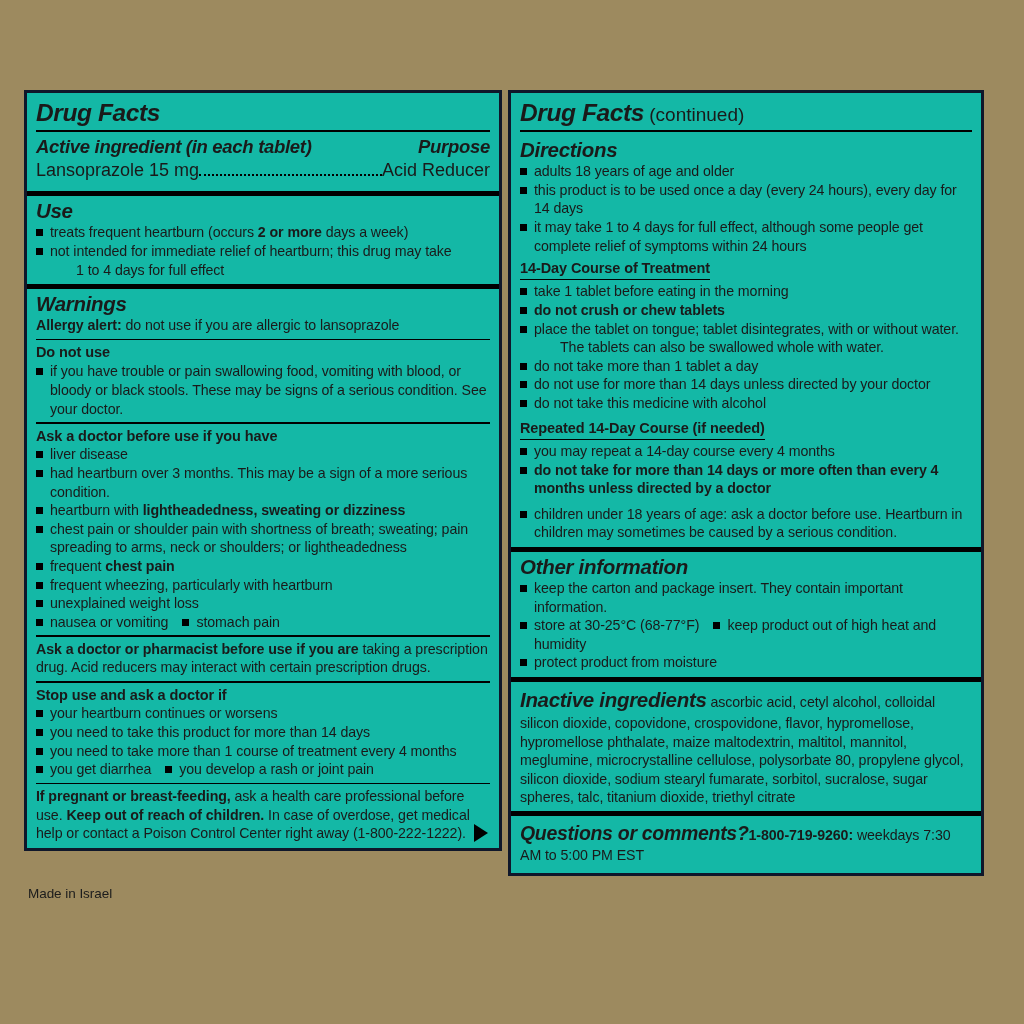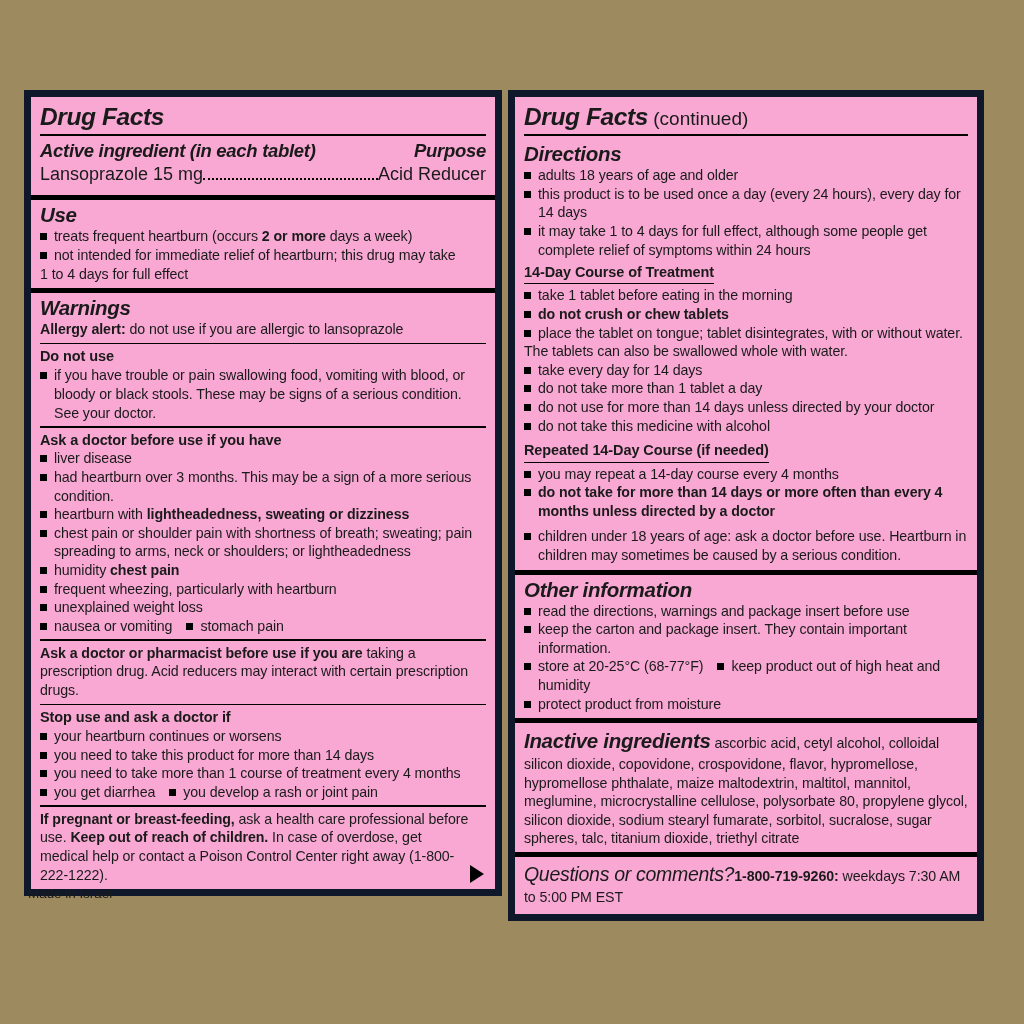--- a/index.html
+++ b/index.html
@@ -6,22 +6,22 @@
   html, body {
     width: 1024px; height: 1024px;
     background: #9d8a5f;
     font-family: "Liberation Sans", sans-serif;
     overflow: hidden;
   }
   .page { position: relative; width: 1024px; height: 1024px; }
 
   .panel {
     position: absolute;
-    background: #f9a8d4;
-    border: 7px solid #0f172a;
+    background: #14b8a6;
+    border: 3px solid #0f172a;
     color: #1a1a1a;
   }
   #left-panel  { left: 24px;  top: 90px; width: 478px; }
   #right-panel { left: 508px; top: 90px; width: 476px; }
 
   .pad { padding: 0 9px; }
 
   
   .bar { height: 5px; background: #000; margin: 0; }
   
@@ -61,21 +61,21 @@
 
   ul.blist { list-style: none; }
   ul.blist li {
     position: relative; padding-left: 14px;
     font-size: 14.2px; line-height: 1.31; letter-spacing: -0.08px;
   }
   ul.blist li::before {
     content: ""; position: absolute;
     left: 0; top: 6px; width: 7px; height: 7px; background: #000;
   }
-  ul.blist li.nobullet { padding-left: 0; }
+  ul.blist li.nobullet { padding-left: 0; margin-left: 40px; }
   ul.blist li.nobullet::before { display: none; }
   ul.blist li.gap { margin-top: 7px; }
 
   .inline-b { position: relative; padding-left: 14px; margin-left: 14px; }
   .inline-b::before {
     content: ""; position: absolute;
     left: 0; top: 5px; width: 7px; height: 7px; background: #000;
   }
 
   
@@ -96,21 +96,21 @@
     border-left: 14px solid #000;
     margin-bottom: 1px; margin-right: 2px;
     flex: none;
   }
 
   .inactive-head {
     font-weight: bold; font-style: italic;
     font-size: 20.5px; letter-spacing: -0.3px;
   }
   .q-head {
-    font-weight: normal; font-style: italic;
+    font-weight: bold; font-style: italic;
     font-size: 19.5px; letter-spacing: -0.3px;
   }
 
   .made-in {
     position: absolute; left: 28px; top: 886px;
     font-size: 13.5px; color: #1c1c1c; letter-spacing: -0.05px;
   }
   .sec { padding-bottom: 5px; }
 </style>
 </head>
@@ -164,21 +164,21 @@
       </ul>
 
       <div class="rule"></div>
 
       <div class="h-sub">Ask a doctor before use if you have</div>
       <ul class="blist">
         <li>liver disease</li>
         <li>had heartburn over 3 months. This may be a sign of a more serious condition.</li>
         <li><span>heartburn with </span><span class="b">lightheadedness, sweating or dizziness</span></li>
         <li>chest pain or shoulder pain with shortness of breath; sweating; pain spreading to arms, neck or shoulders; or lightheadedness</li>
-        <li><span>humidity </span><span class="b">chest pain</span></li>
+        <li><span>frequent </span><span class="b">chest pain</span></li>
         <li>frequent wheezing, particularly with heartburn</li>
         <li>unexplained weight loss</li>
         <li><span>nausea or vomiting</span><span class="inline-b">stomach pain</span></li>
       </ul>
 
       <div class="rule"></div>
 
       <div class="txt">
         <span class="b">Ask a doctor or pharmacist before use if you are</span><span> taking a prescription drug. Acid reducers may interact with certain prescription drugs.</span>
       </div>
@@ -223,44 +223,42 @@
       </ul>
 
       <div class="h-sub" style="padding-top:4px">
         <span class="h-sub-ul">14-Day Course of Treatment</span>
       </div>
       <ul class="blist" style="padding-top:2px">
         <li>take 1 tablet before eating in the morning</li>
         <li class="b">do not crush or chew tablets</li>
         <li>place the tablet on tongue; tablet disintegrates, with or without water.</li>
         <li class="nobullet">The tablets can also be swallowed whole with water.</li>
-        <li>take every day for 14 days</li>
         <li>do not take more than 1 tablet a day</li>
         <li>do not use for more than 14 days unless directed by your doctor</li>
         <li>do not take this medicine with alcohol</li>
       </ul>
 
       <div class="h-sub" style="padding-top:6px">
         <span class="h-sub-ul">Repeated 14-Day Course (if needed)</span>
       </div>
       <ul class="blist" style="padding-top:2px">
         <li>you may repeat a 14-day course every 4 months</li>
         <li class="b">do not take for more than 14 days or more often than every 4 months unless directed by a doctor</li>
         <li class="gap">children under 18 years of age: ask a doctor before use. Heartburn in children may sometimes be caused by a serious condition.</li>
       </ul>
     </div>
 
     <div class="bar"></div>
 
     <div class="pad sec">
       <div class="h-section">Other information</div>
       <ul class="blist">
-        <li>read the directions, warnings and package insert before use</li>
         <li>keep the carton and package insert. They contain important information.</li>
-        <li><span>store at 20-25°C (68-77°F)</span><span class="inline-b">keep product out of high heat and humidity</span></li>
+        <li><span>store at 30-25°C (68-77°F)</span><span class="inline-b">keep product out of high heat and humidity</span></li>
         <li>protect product from moisture</li>
       </ul>
     </div>
 
     <div class="bar"></div>
 
     <div class="pad sec" style="padding-top:5px;padding-bottom:4px">
       <div class="txt">
         <span class="inactive-head">Inactive ingredients</span><span> ascorbic acid, cetyl alcohol, colloidal silicon dioxide, copovidone, crospovidone, flavor, hypromellose, hypromellose phthalate, maize maltodextrin, maltitol, mannitol, meglumine, microcrystalline cellulose, polysorbate 80, propylene glycol, silicon dioxide, sodium stearyl fumarate, sorbitol, sucralose, sugar spheres, talc, titanium dioxide, triethyl citrate</span>
       </div>

